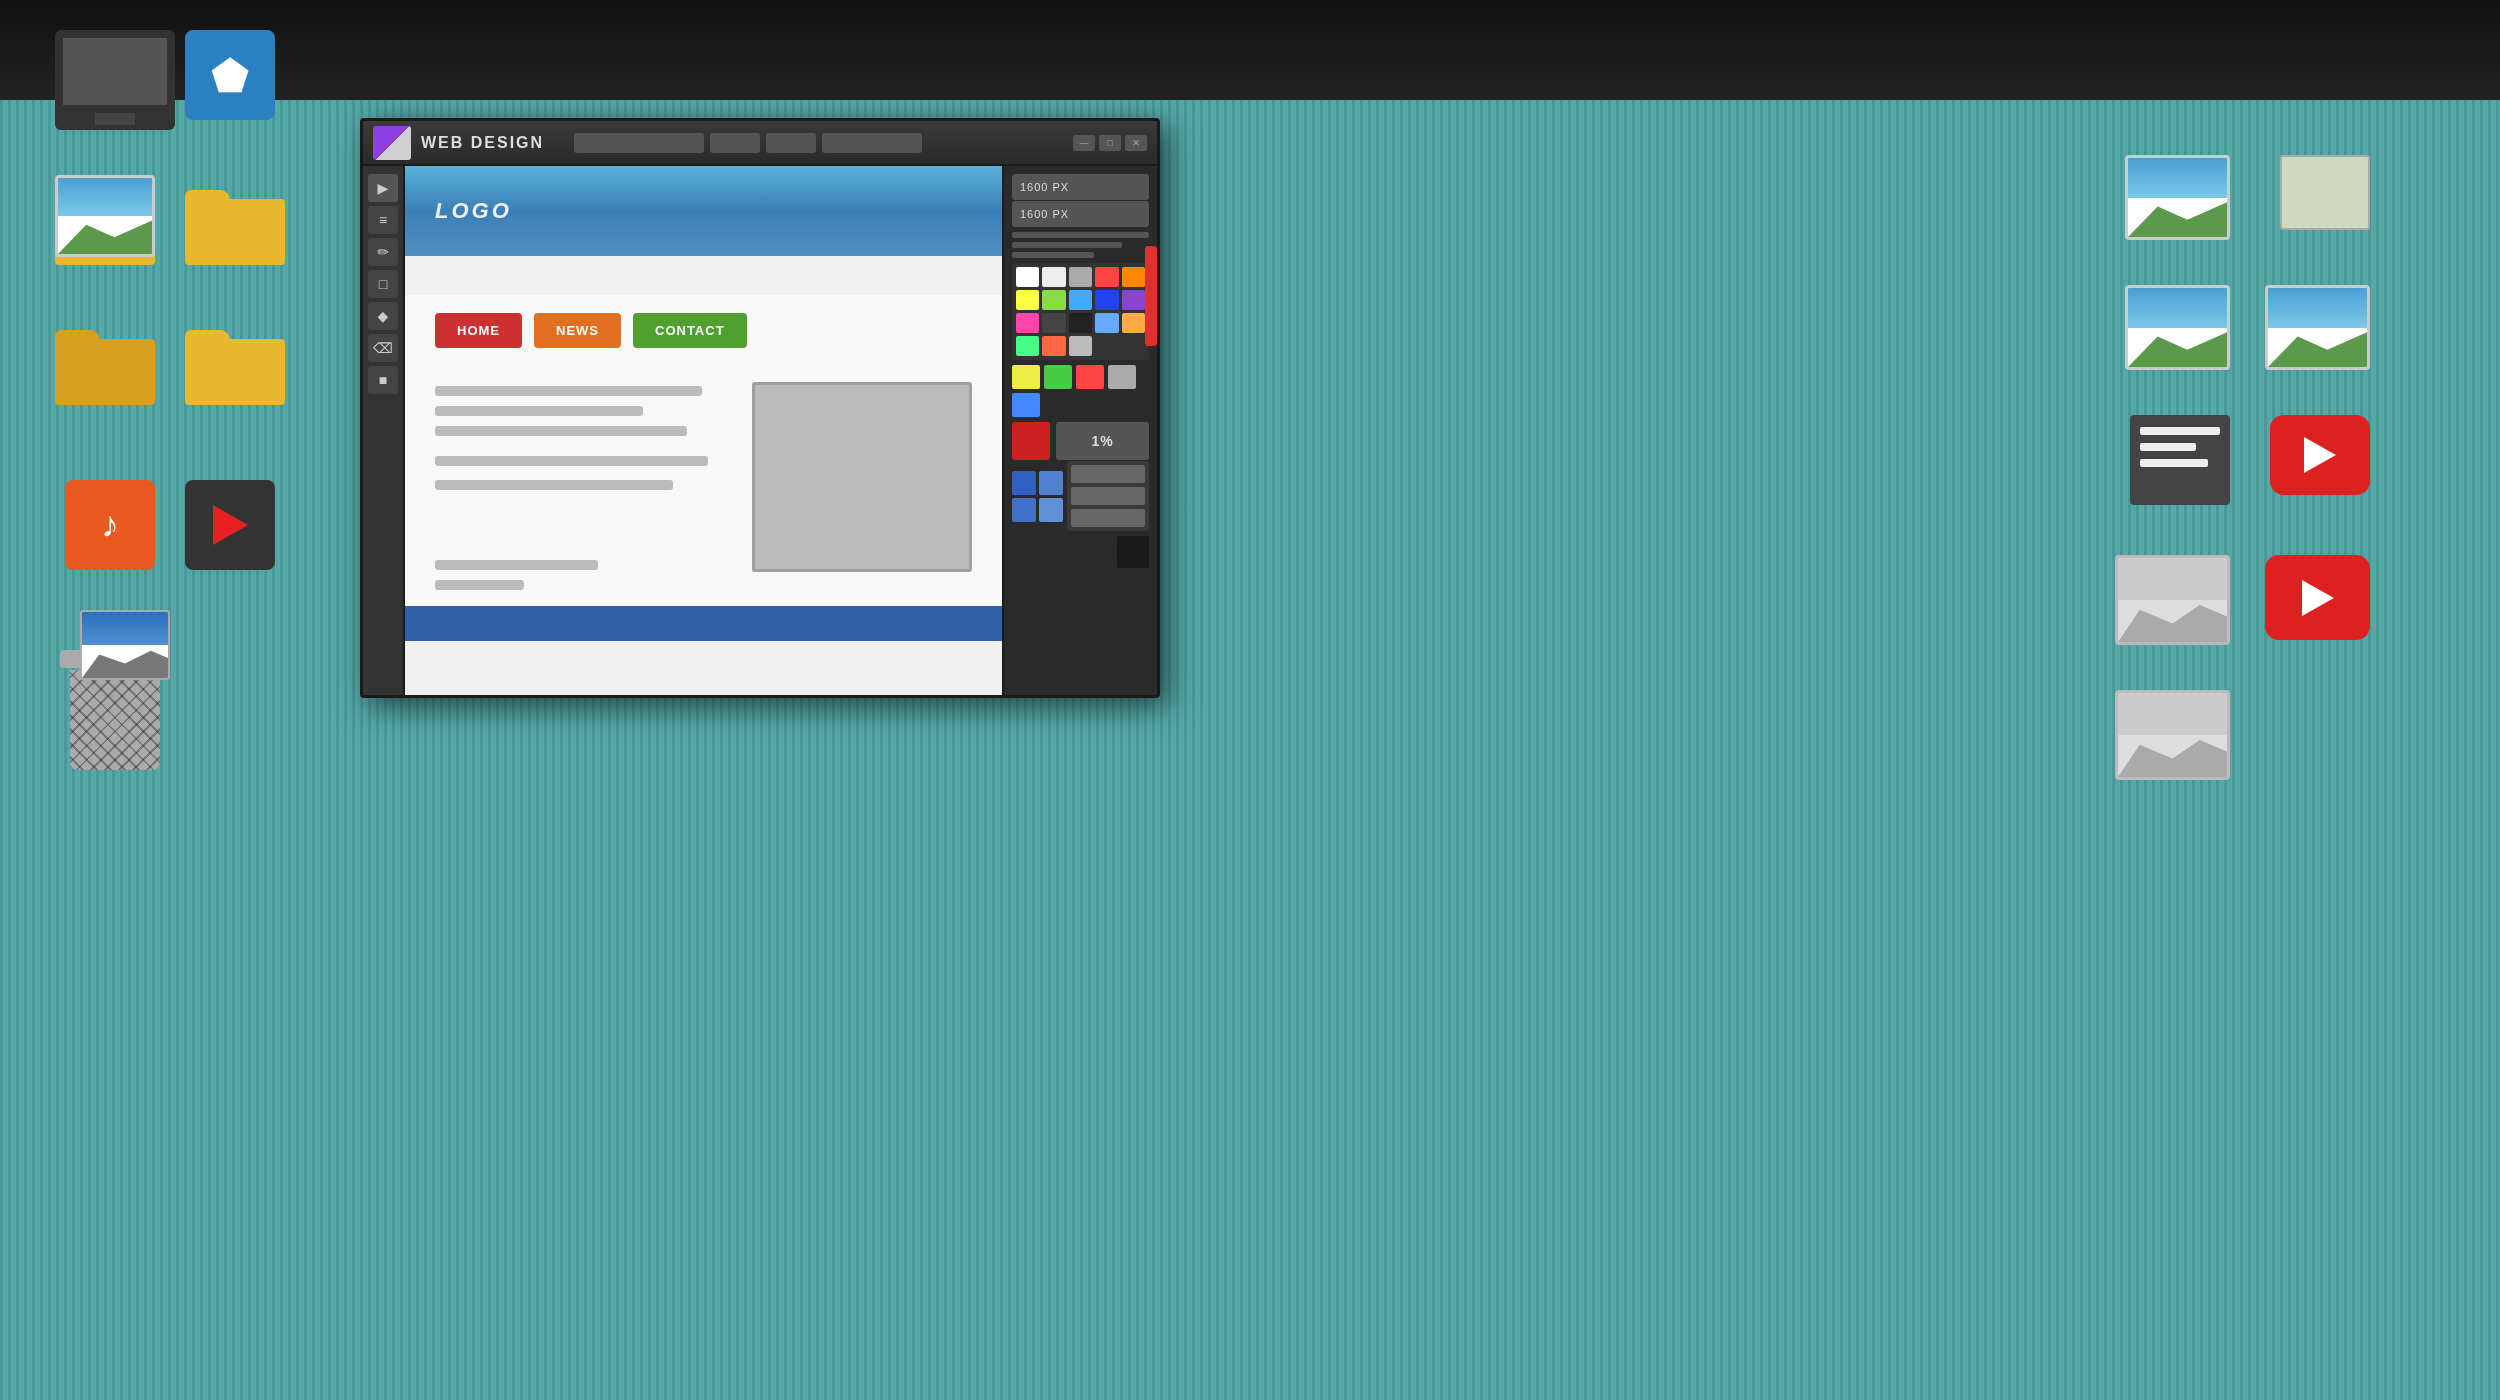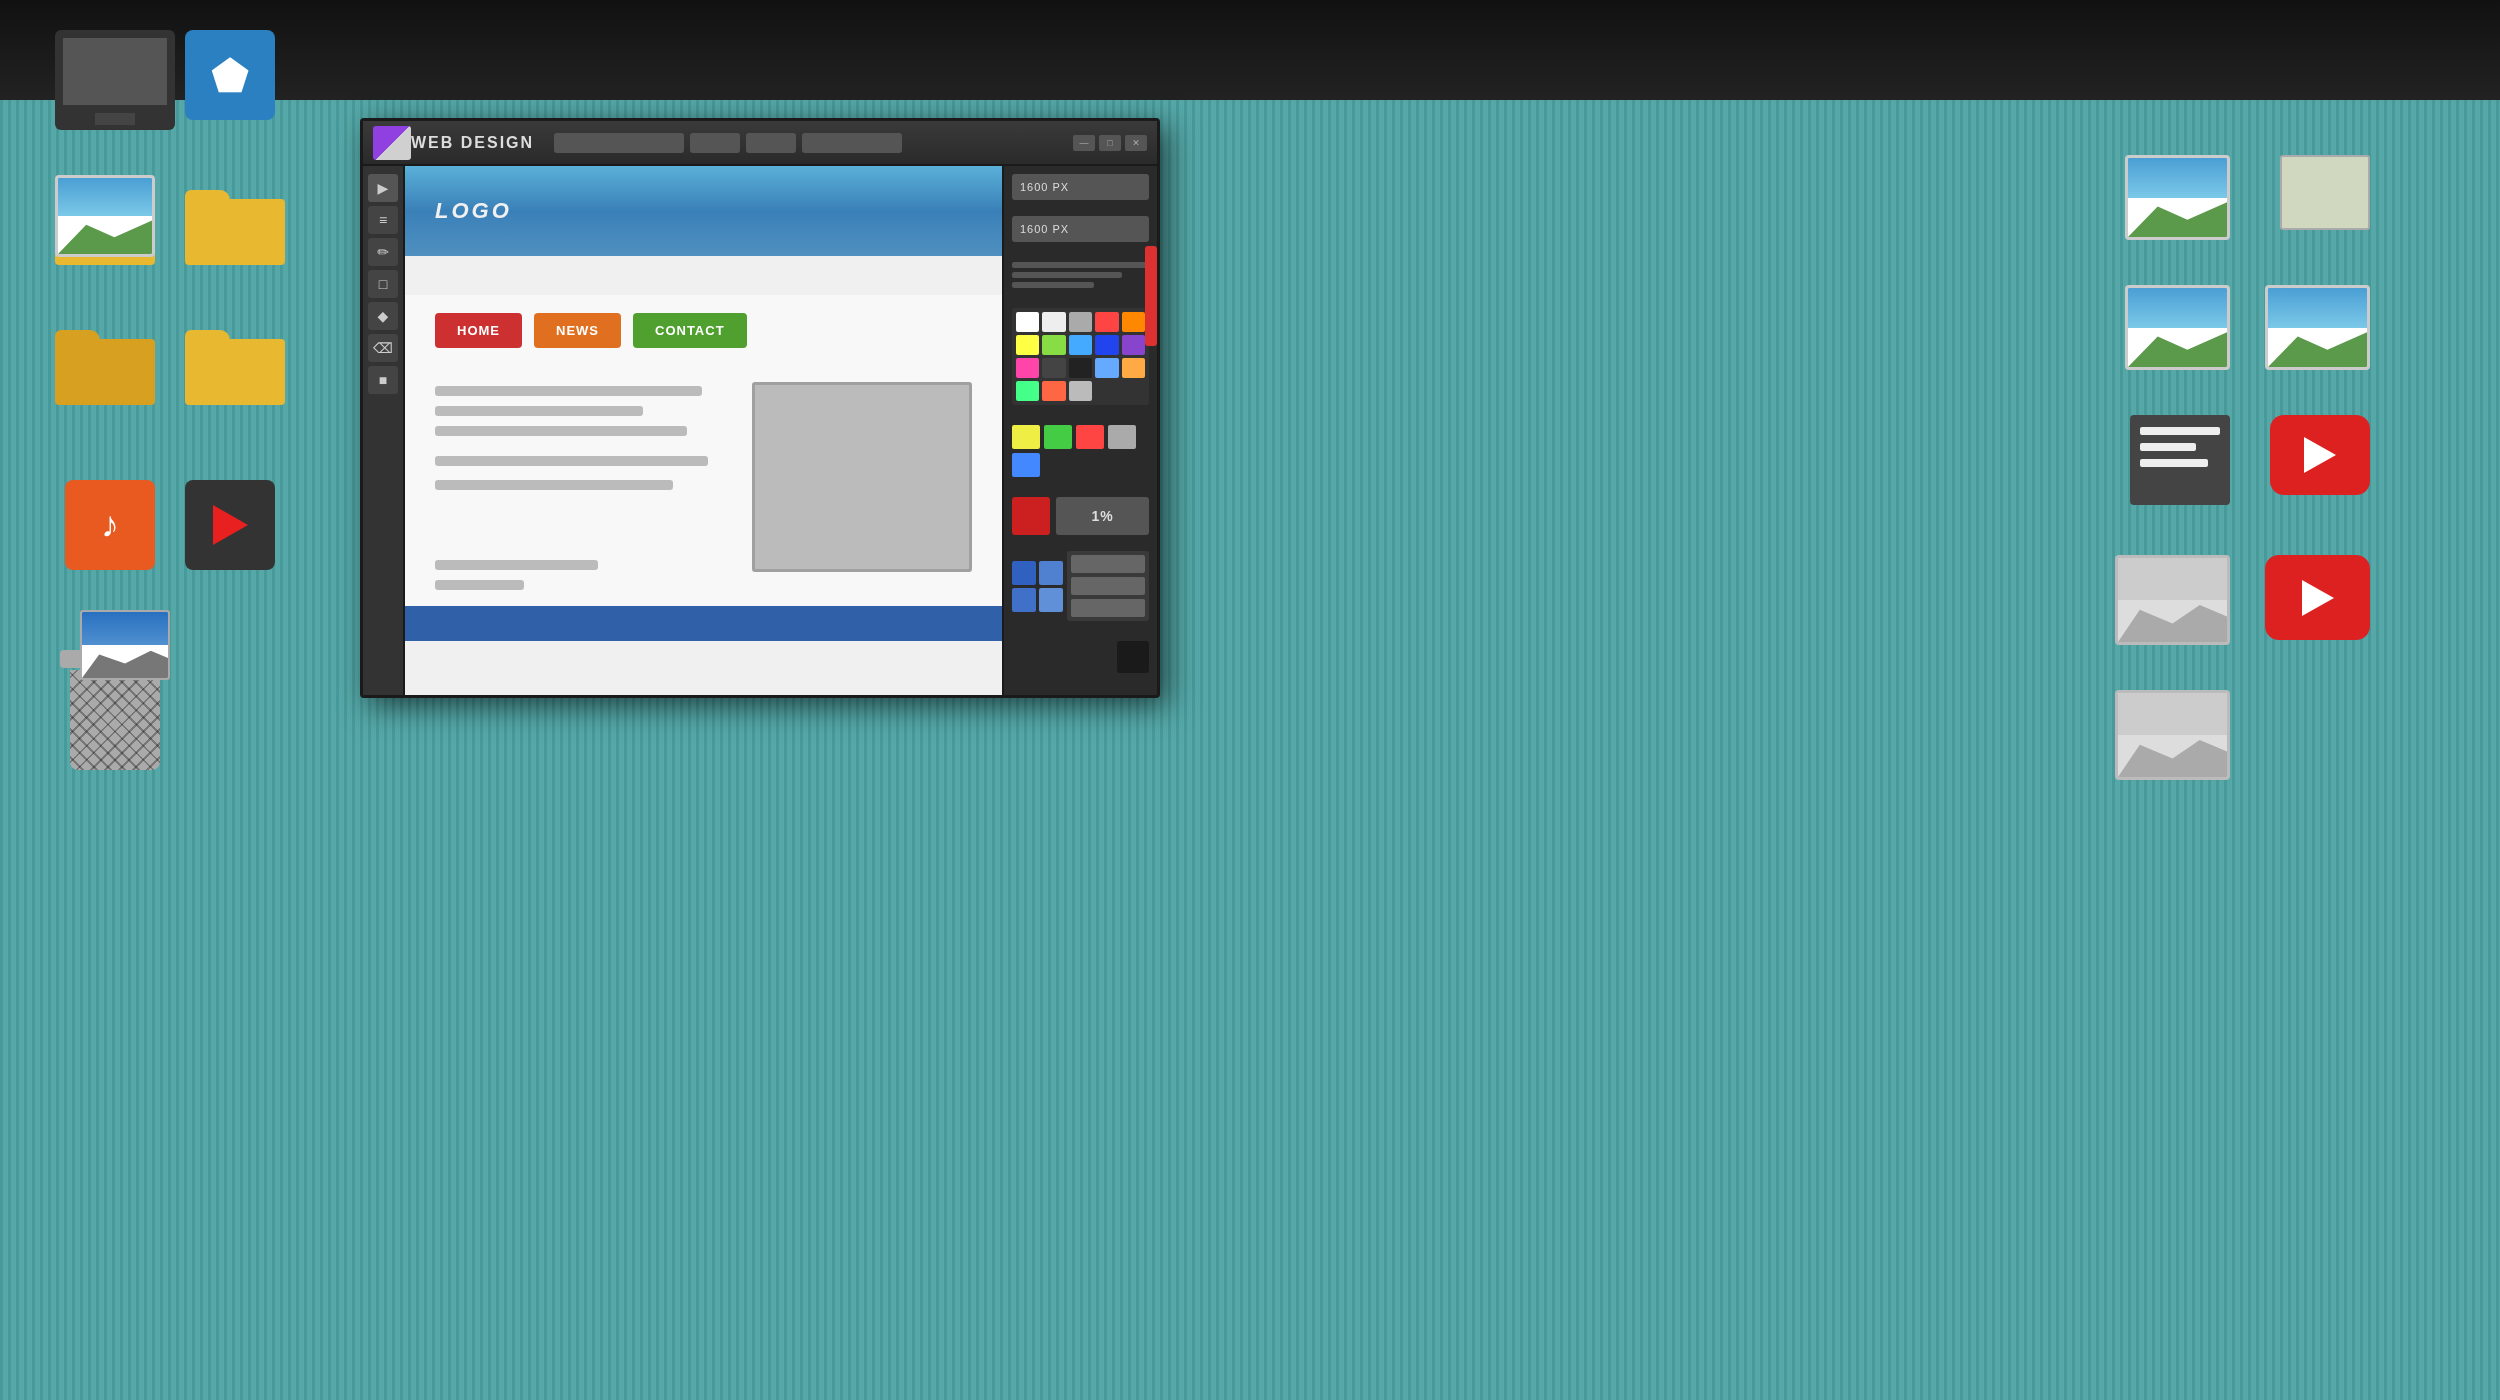--- a/index.html
+++ b/index.html
@@ -237,20 +237,21 @@
       box-shadow: 8px 8px 30px rgba(0,0,0,0.6);
     }
 
     
     .window-titlebar {
       height: 45px;
       background: linear-gradient(to bottom, #3a3a3a, #2a2a2a);
       display: flex;
       align-items: center;
       padding: 0 10px;
+      gap: 10px;
       border-bottom: 2px solid #1a1a1a;
     }
 
     .window-logo-box {
       width: 38px;
       height: 34px;
       background: linear-gradient(135deg, #9040e0 50%, #d0d0d0 50%);
       border-radius: 3px;
     }
 
@@ -432,21 +433,21 @@
     }
 
     
     .right-panel {
       width: 155px;
       background: #2a2a2a;
       border-left: 2px solid #1a1a1a;
       padding: 8px;
       display: flex;
       flex-direction: column;
-      gap: 16px;
+      gap: 1px;
     }
 
     .panel-input-box {
       background: #555;
       color: #ddd;
       font-size: 11px;
       padding: 4px 8px;
       border-radius: 3px;
       height: 26px;
       display: flex;

